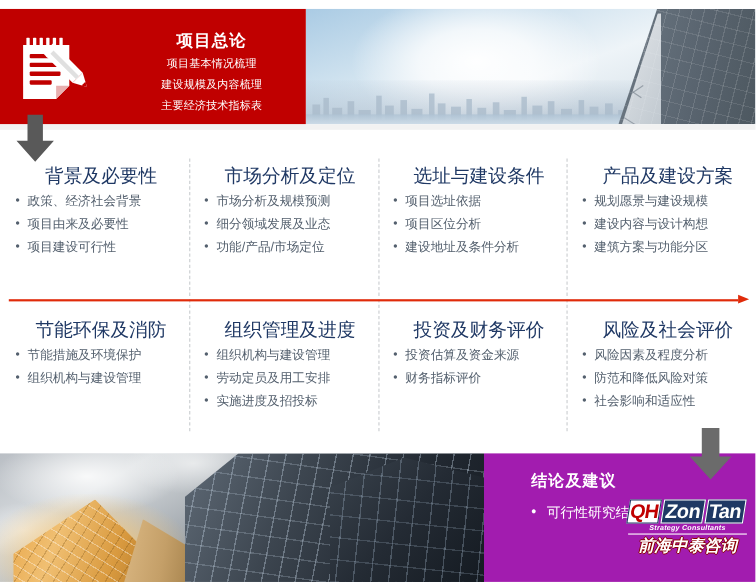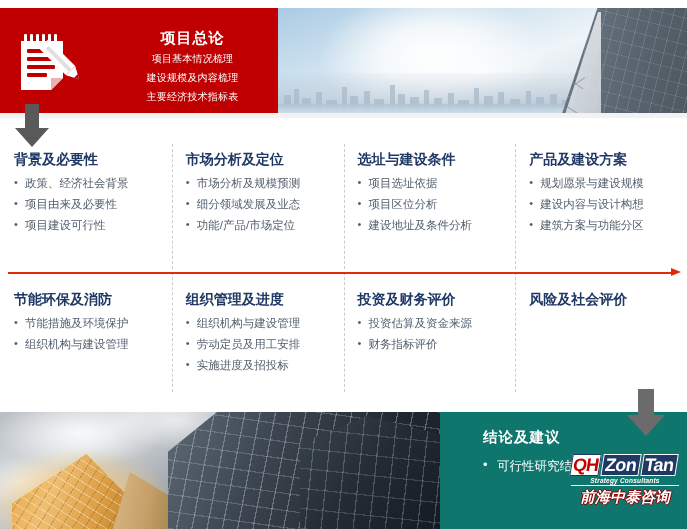--- a/index.html
+++ b/index.html
@@ -172,25 +172,26 @@
     height: 125px;
     border-left: 1px dashed #c9cccf;
   }
   #row-bottom .cell + .cell::before {
     top: -18px;
     height: 120px;
   }
 
   .cell-title {
     color: #1f3864;
-    font-size: 14px;
-    font-weight: bold;
+    font-size: 17px;
+    font-weight: normal;
     line-height: 19px;
     margin-bottom: 4px;
     white-space: nowrap;
+    text-align: center;
   }
   .cell-list { list-style: none; }
   .cell-list li {
     position: relative;
     color: #54606e;
     font-size: 11.5px;
     line-height: 21px;
     padding-left: 11px;
     white-space: nowrap;
   }
@@ -296,21 +297,21 @@
     position: absolute; inset: 0;
     background-image:
       repeating-linear-gradient(96deg, rgba(170,190,210,0.30) 0px, rgba(170,190,210,0.30) 1.2px, transparent 1.2px, transparent 16px),
       repeating-linear-gradient(6deg, rgba(170,190,210,0.22) 0px, rgba(170,190,210,0.22) 1.2px, transparent 1.2px, transparent 20px);
   }
 
   #bottom-red {
     position: absolute;
     left: 440px; top: 0;
     width: 247px; height: 117px;
-    background: #0f766e;
+    background: #a21caf;
   }
   #conclusion-title {
     position: absolute;
     left: 43px; top: 16px;
     color: #ffffff;
     font-size: 14.5px;
     font-weight: bold;
     letter-spacing: 1px;
     white-space: nowrap;
   }
@@ -563,20 +564,25 @@
       <div class="cell">
         <div class="cell-title">投资及财务评价</div>
         <ul class="cell-list">
           <li>投资估算及资金来源</li>
           <li>财务指标评价</li>
         </ul>
       </div>
 
       <div class="cell">
         <div class="cell-title">风险及社会评价</div>
+        <ul class="cell-list">
+          <li>风险因素及程度分析</li>
+          <li>防范和降低风险对策</li>
+          <li>社会影响和适应性</li>
+        </ul>
       </div>
     </div>
   </div>
 
   <div id="red-divider">
     <div id="red-divider-line"></div>
     <div id="red-divider-head"></div>
   </div>
 
   <div id="bottom-band">

